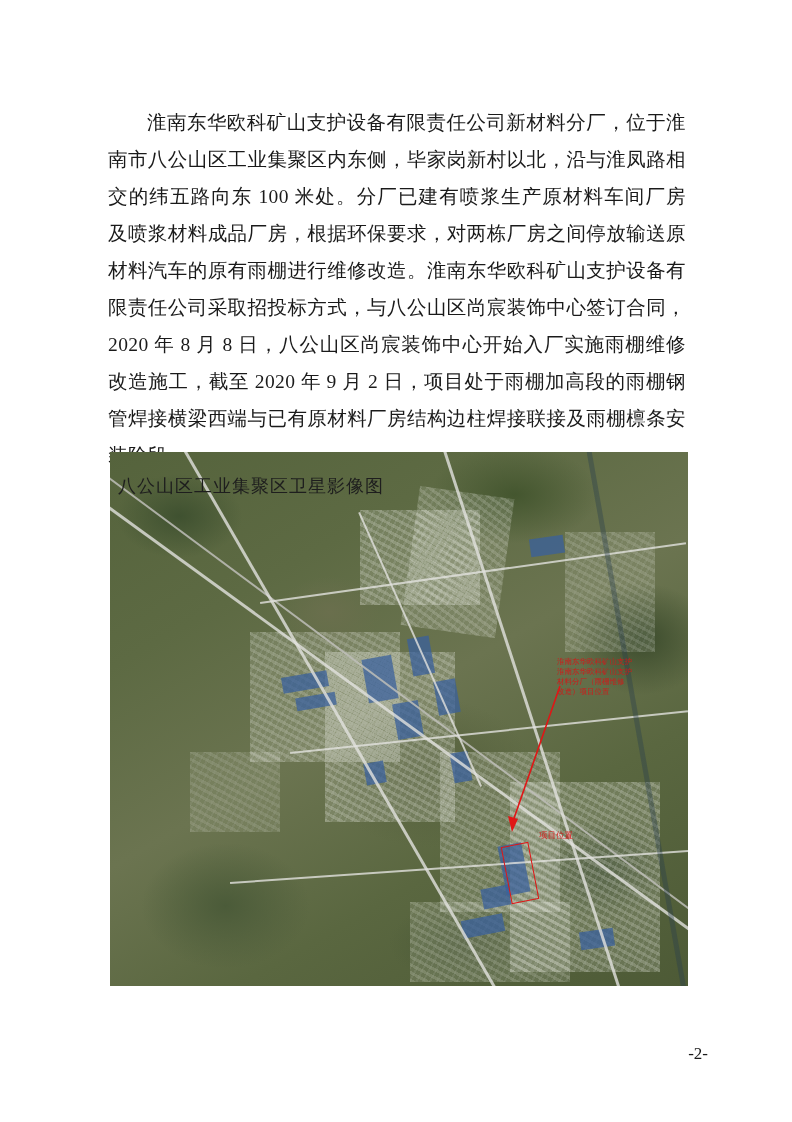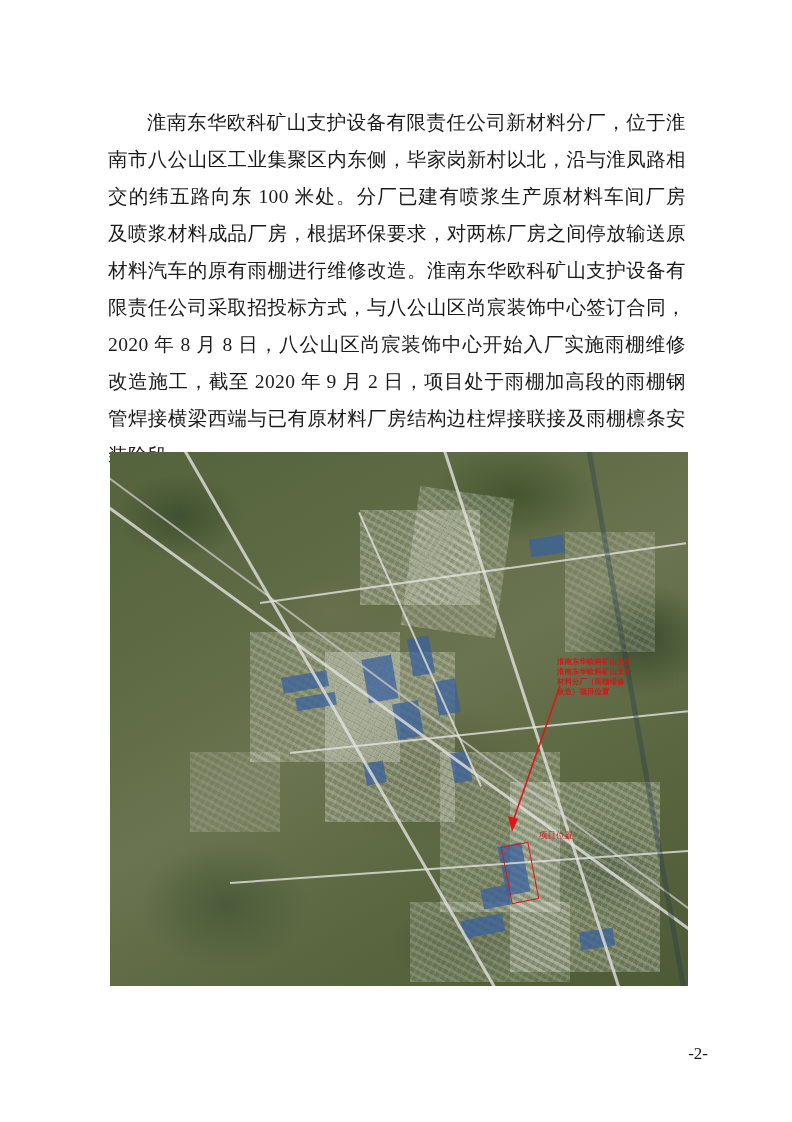--- a/index.html
+++ b/index.html
@@ -99,21 +99,20 @@
   }
   .annot {
     position: absolute;
     left: 447px;
     top: 205px;
     width: 110px;
     font-size: 7.5px;
     line-height: 10px;
     color: #cf1a1a;
     font-family: "Liberation Sans", sans-serif;
-    font-weight: bold;
   }
   .annot div { white-space: nowrap; }
   .callout-label {
     position: absolute;
     left: 385px;
     top: 378px;
     font-size: 8.5px;
     color: #d81818;
     font-family: "Liberation Sans", sans-serif;
     white-space: nowrap;
@@ -184,20 +183,21 @@
     <div class="road" style="left:-20px;top:40px;width:820px;height:3px;transform:rotate(36deg);"></div>
     <div class="rail" style="left:-10px;top:18px;width:820px;height:2px;transform:rotate(36.6deg);"></div>
     <div class="road" style="left:60px;top:-30px;width:700px;height:3px;transform:rotate(60deg);"></div>
     <div class="road" style="left:330px;top:-20px;width:620px;height:2.5px;transform:rotate(72deg);"></div>
     <div class="road" style="left:150px;top:150px;width:430px;height:2px;transform:rotate(-8deg);"></div>
     <div class="road" style="left:180px;top:300px;width:400px;height:2px;transform:rotate(-6deg);"></div>
     <div class="road" style="left:120px;top:430px;width:470px;height:2px;transform:rotate(-4deg);"></div>
     <div class="road" style="left:250px;top:60px;width:300px;height:1.6px;transform:rotate(66deg);"></div>
     <div class="river" style="left:480px;top:-10px;width:560px;height:5px;transform:rotate(80deg);opacity:.5;"></div>
 
+    <div class="fig-title">八公山区工业集聚区卫星影像图</div>
 
     <div class="annot">
       <div>淮南东华欧科矿山支护</div>
       <div>淮南东华欧科矿山支护</div>
       <div>材料分厂（雨棚维修</div>
       <div>改造）项目位置</div>
     </div>
 
     <svg class="arrow" viewBox="0 0 62 150">
       <line x1="58" y1="2" x2="10" y2="140" stroke="#e01616" stroke-width="1.6"></line>

